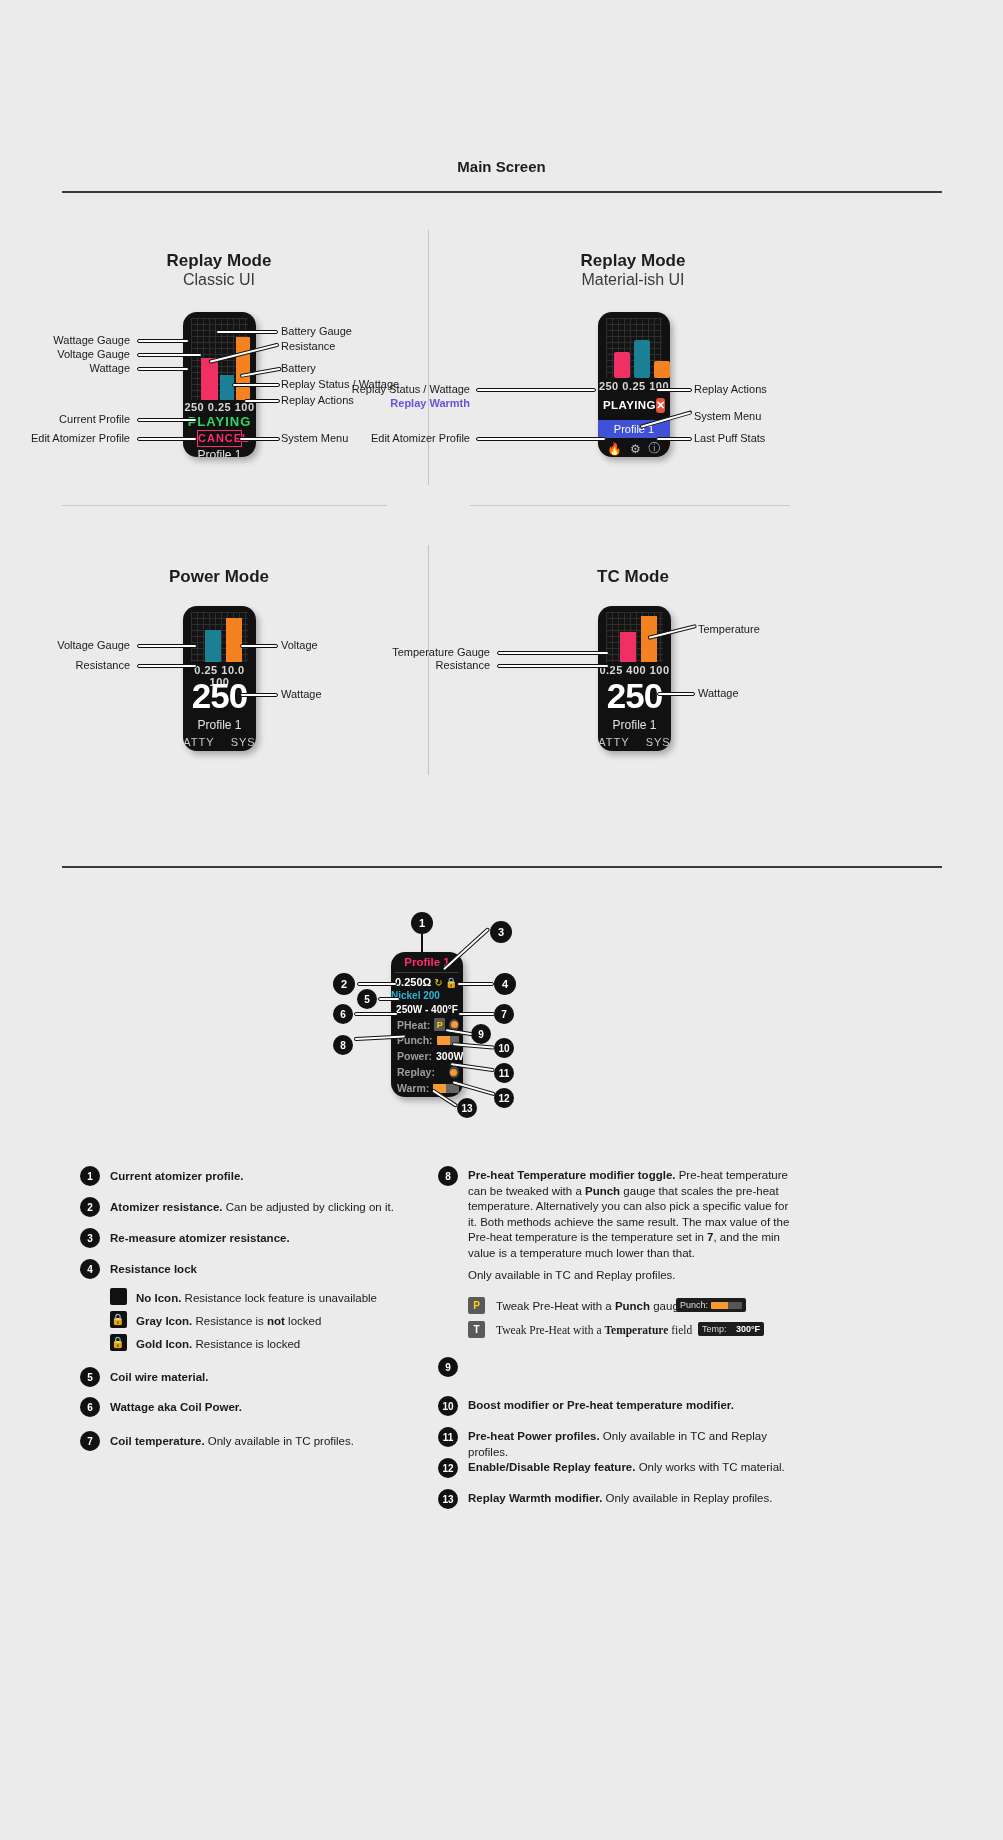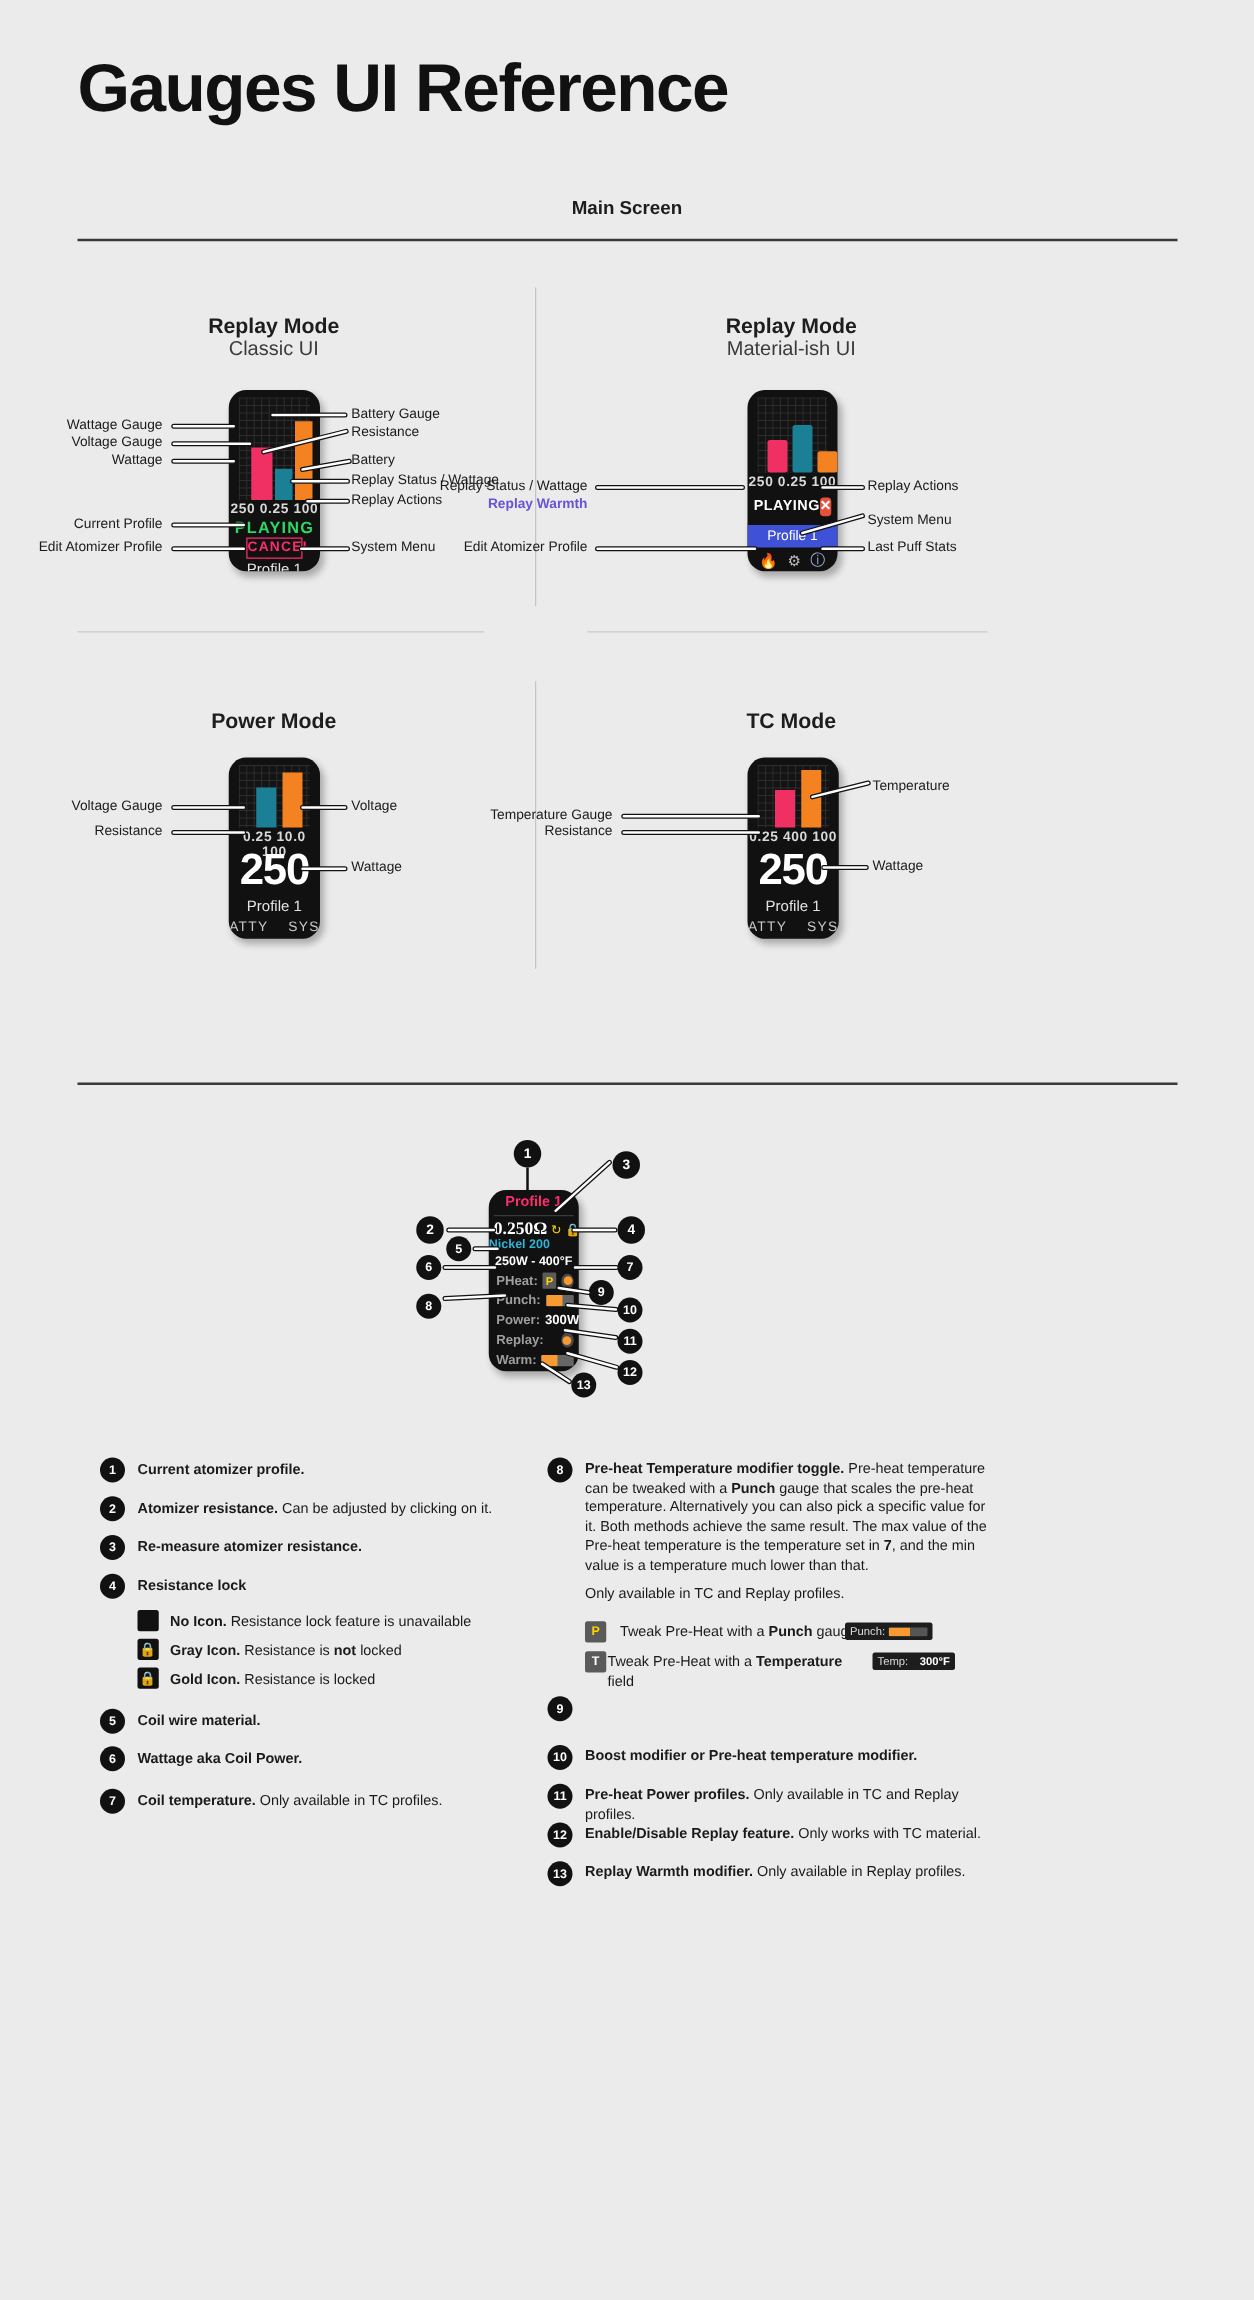--- a/index.html
+++ b/index.html
@@ -158,21 +158,20 @@
     width:13px; height:13px; background:#5a5a5a; color:#ffd400;
     font-size:9px; font-weight:bold; display:flex;
     align-items:center; justify-content:center; border-radius:1px;
   }
 </style>
 </head>
 <body>
 
 <div class="page">
 
-  <h1 class="title">Gauges UI Reference</h1>
 
   <div class="section-head" style="top:158px;">Main Screen</div>
   <div class="rule" style="top:191px;"></div>
 
   <div class="vdiv" style="left:428px; top:230px; height:255px;"></div>
   <div class="vdiv" style="left:428px; top:545px; height:230px;"></div>
   <div class="hdiv" style="left:62px; top:505px; width:325px;"></div>
   <div class="hdiv" style="left:470px; top:505px; width:320px;"></div>
 
   <div class="mode-title" style="left:69px; top:251px;">Replay Mode</div>
@@ -302,21 +301,21 @@
   <div class="callout" style="left:698px; top:687px;">Wattage</div>
   <div class="lead" style="left:657px; top:692px; width:38px;"></div>
 
   <div class="rule" style="top:866px;"></div>
 
   <div class="device" style="left:391px; top:952px; width:72px; height:145px;">
     <div style="position:absolute; left:0; top:4px; width:100%; text-align:center; color:#ff2b6d; font-size:11.5px; font-weight:bold;">Profile 1</div>
     <div style="position:absolute; left:4px; top:20px; width:64px; height:1px; background:#3a3a3a;"></div>
 
     <div style="position:absolute; left:4px; top:24px; width:64px; display:flex; align-items:center; gap:3px;">
-      <span style="color:#ffffff; font-size:14px; font-weight:bold;font-family:Liberation Serif, serif;">0.250Ω</span>
+      <span style="color:#ffffff; font-size:11px; font-weight:bold;">0.250Ω</span>
       <span style="color:#ffd400; font-size:10px;">↻</span>
       <span style="color:#f5b721; font-size:10px;">🔒</span>
     </div>
 
     <div style="position:absolute; left:0; top:38px; width:100%; color:#29b6d8; font-size:10px; font-weight:bold;">Nickel 200</div>
 
     <div style="position:absolute; left:0; top:52px; width:100%; text-align:center; color:#ffffff; font-size:10px; font-weight:bold;">250W  -  400°F</div>
 
     <div class="ap-row" style="left:6px; top:66px; width:62px; gap:4px;">
       <span class="ap-label">PHeat:</span>
@@ -430,21 +429,21 @@
   <div class="swatch-icon" style="left:468px; top:1297px; background:#5a5a5a; color:#ffd400;">P</div>
   <div class="legend-txt" style="left:496px; top:1299px; width:190px;">Tweak Pre-Heat with a <b>Punch</b> gauge</div>
   <div class="pill" style="left:676px; top:1298px; width:70px;">
     <span>Punch:</span>
     <span class="track">
         <span class="fill" style="width:55%"></span>
       </span>
   </div>
 
   <div class="swatch-icon" style="left:468px; top:1321px; background:#5a5a5a; color:#ffffff;">T</div>
-  <div class="legend-txt" style="left:486px; top:1323px; width:210px;">Tweak Pre-Heat with a <b>Temperature</b> field</div>
+  <div class="legend-txt" style="left:496px; top:1323px; width:210px;font-family:Liberation Serif, serif;">Tweak Pre-Heat with a <b>Temperature</b> field</div>
   <div class="pill" style="left:698px; top:1322px; width:66px; justify-content:space-between;">
     <span>Temp:</span>
     <span style="color:#fff; font-weight:bold;">300°F</span>
   </div>
 
   <div class="legend-num" style="left:438px; top:1357px;">9</div>
 
   <div class="legend-num" style="left:438px; top:1396px;">10</div>
   <div class="legend-txt" style="left:468px; top:1398px; width:322px;"><b>Boost modifier or Pre-heat temperature modifier.</b></div>
 

